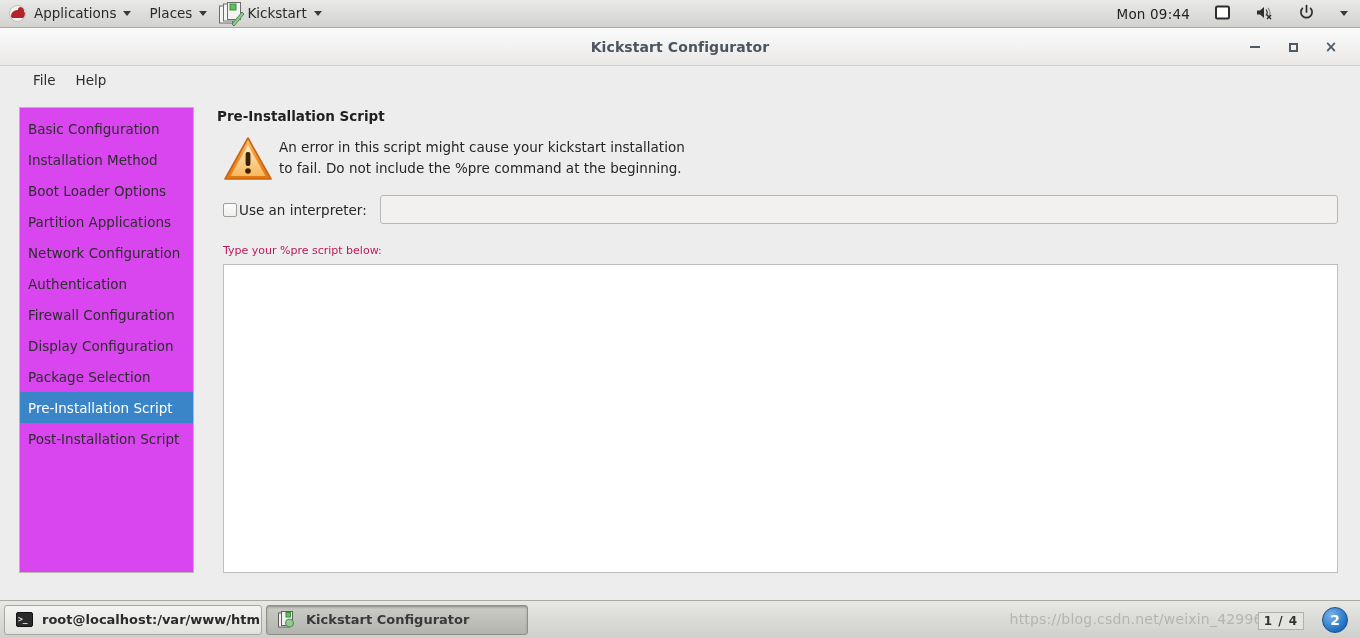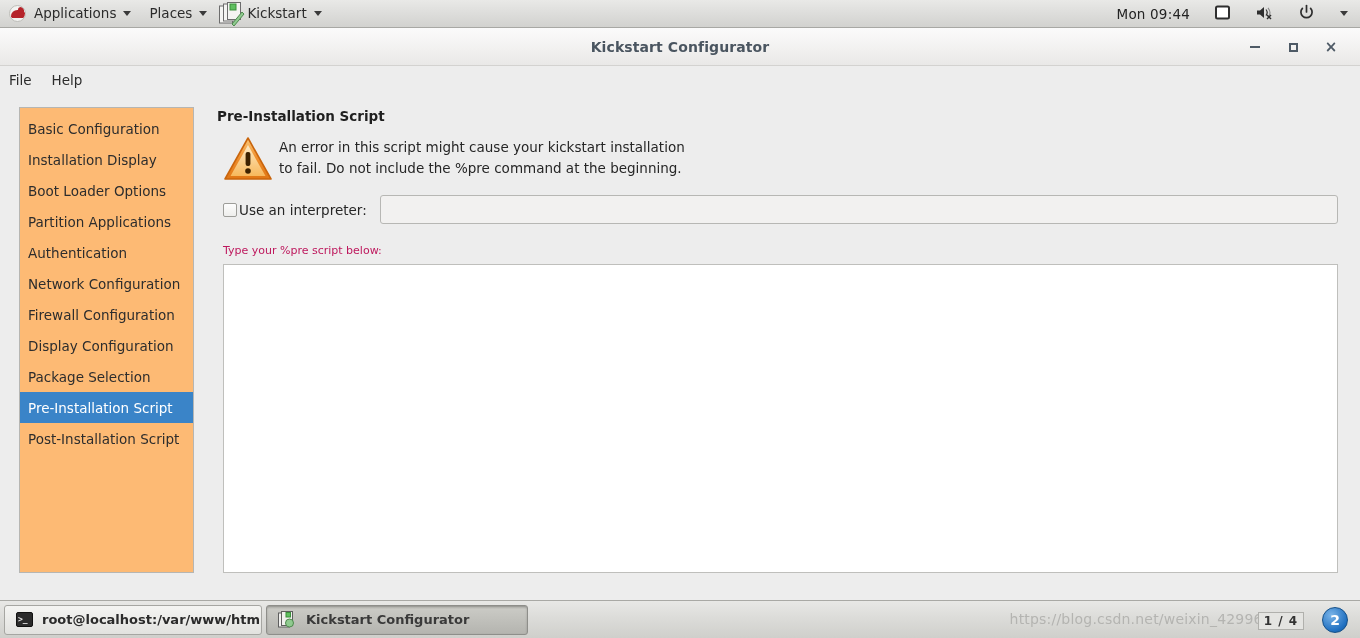--- a/index.html
+++ b/index.html
@@ -84,37 +84,37 @@
     width: 22px; height: 22px;
     display: flex; align-items: center; justify-content: center;
     color: #4e5a66; cursor: default;
   }
   .wb-min { width: 10px; height: 2px; background: #4e5a66; display:block; }
   .wb-max { width: 9px; height: 9px; border: 2px solid #4e5a66; display:block; }
   .wb-close { font-size: 15px; font-weight: bold; line-height: 1; }
 
   #menubar {
     height: 28px; display: flex; align-items: center;
-    padding-left: 0; gap: 2px;
+    padding-left: 24px; gap: 2px;
     background: #ededed;
     font-size: 13.5px; color: #2c2c2c;
   }
   .menuitem { padding: 3px 9px; cursor: default; border-radius: 2px; }
 
   #body-area {
     flex: 1; display: flex;
     padding: 10px 22px 18px 19px;
     gap: 23px;
     background: #ededed;
   }
 
   
   #sidebar {
     width: 175px; min-width: 175px;
-    background: #fdba74;
+    background: #d946ef;
     border: 1px solid #b6b6b3;
     padding: 5px 0 0 0;
     align-self: stretch;
     margin-top: 3px; margin-bottom: 9px;
   }
   .side-item {
     height: 31px; display: flex; align-items: center;
     padding-left: 8px;
     font-size: 13.5px; color: #2d2d2d;
     cursor: default;
@@ -324,33 +324,33 @@
     <span class="menuitem">Help</span>
   </div>
 
   <div id="body-area">
 
     <div id="sidebar">
       <div class="side-item">
         <span>Basic Configuration</span>
       </div>
       <div class="side-item">
-        <span>Installation Display</span>
+        <span>Installation Method</span>
       </div>
       <div class="side-item">
         <span>Boot Loader Options</span>
       </div>
       <div class="side-item">
         <span>Partition Applications</span>
       </div>
       <div class="side-item">
+        <span>Network Configuration</span>
+      </div>
+      <div class="side-item">
         <span>Authentication</span>
-      </div>
-      <div class="side-item">
-        <span>Network Configuration</span>
       </div>
       <div class="side-item">
         <span>Firewall Configuration</span>
       </div>
       <div class="side-item">
         <span>Display Configuration</span>
       </div>
       <div class="side-item">
         <span>Package Selection</span>
       </div>

